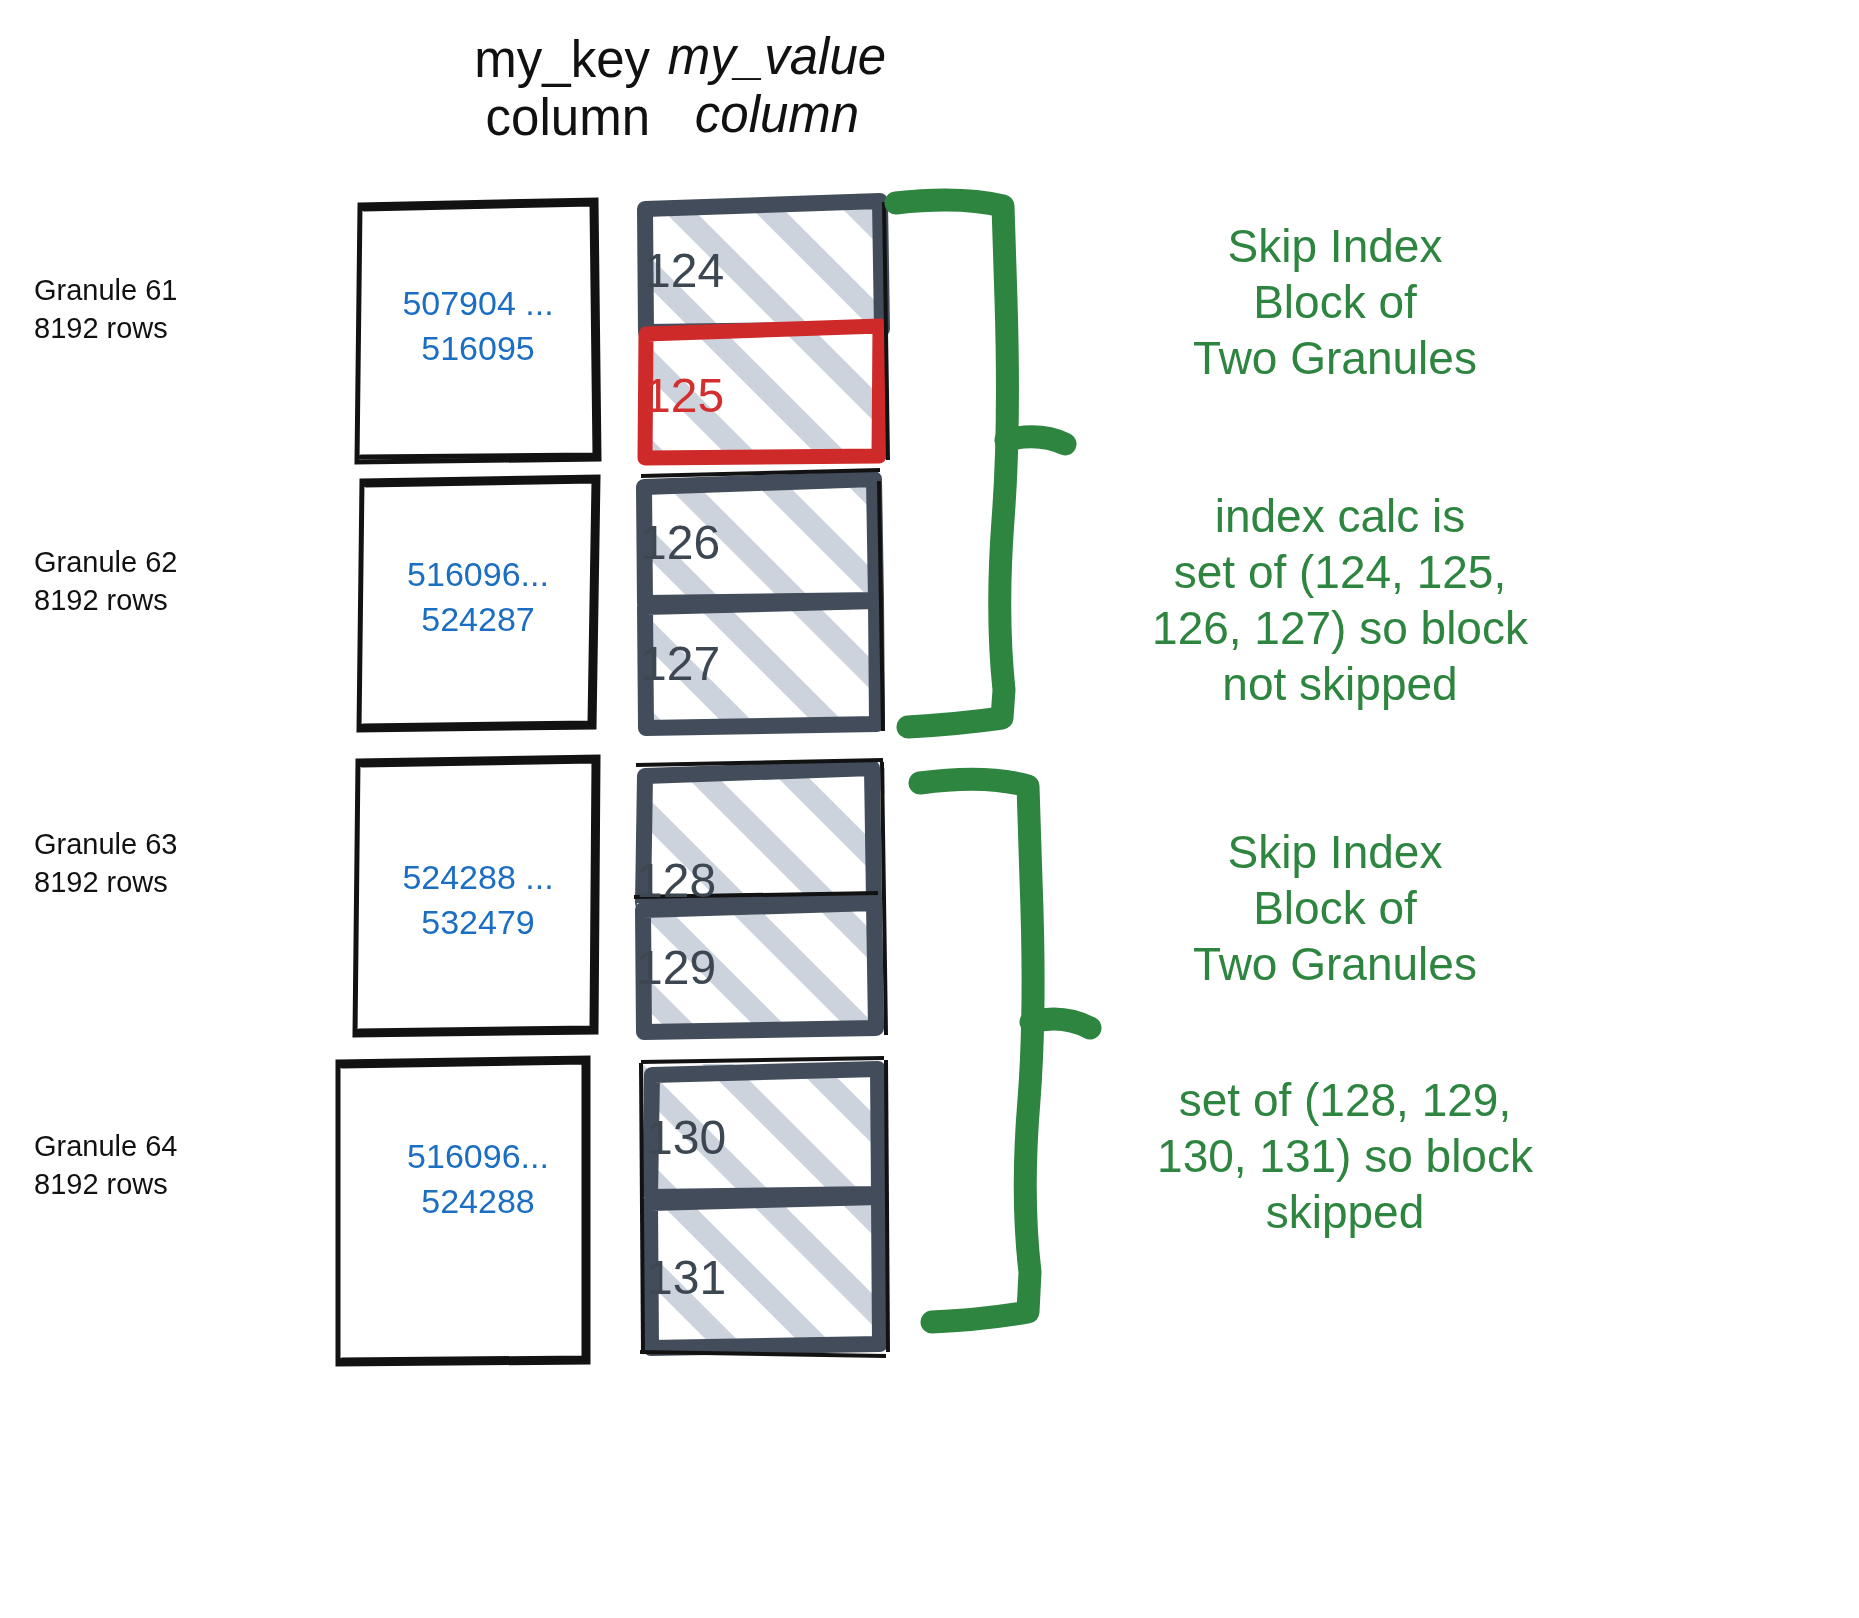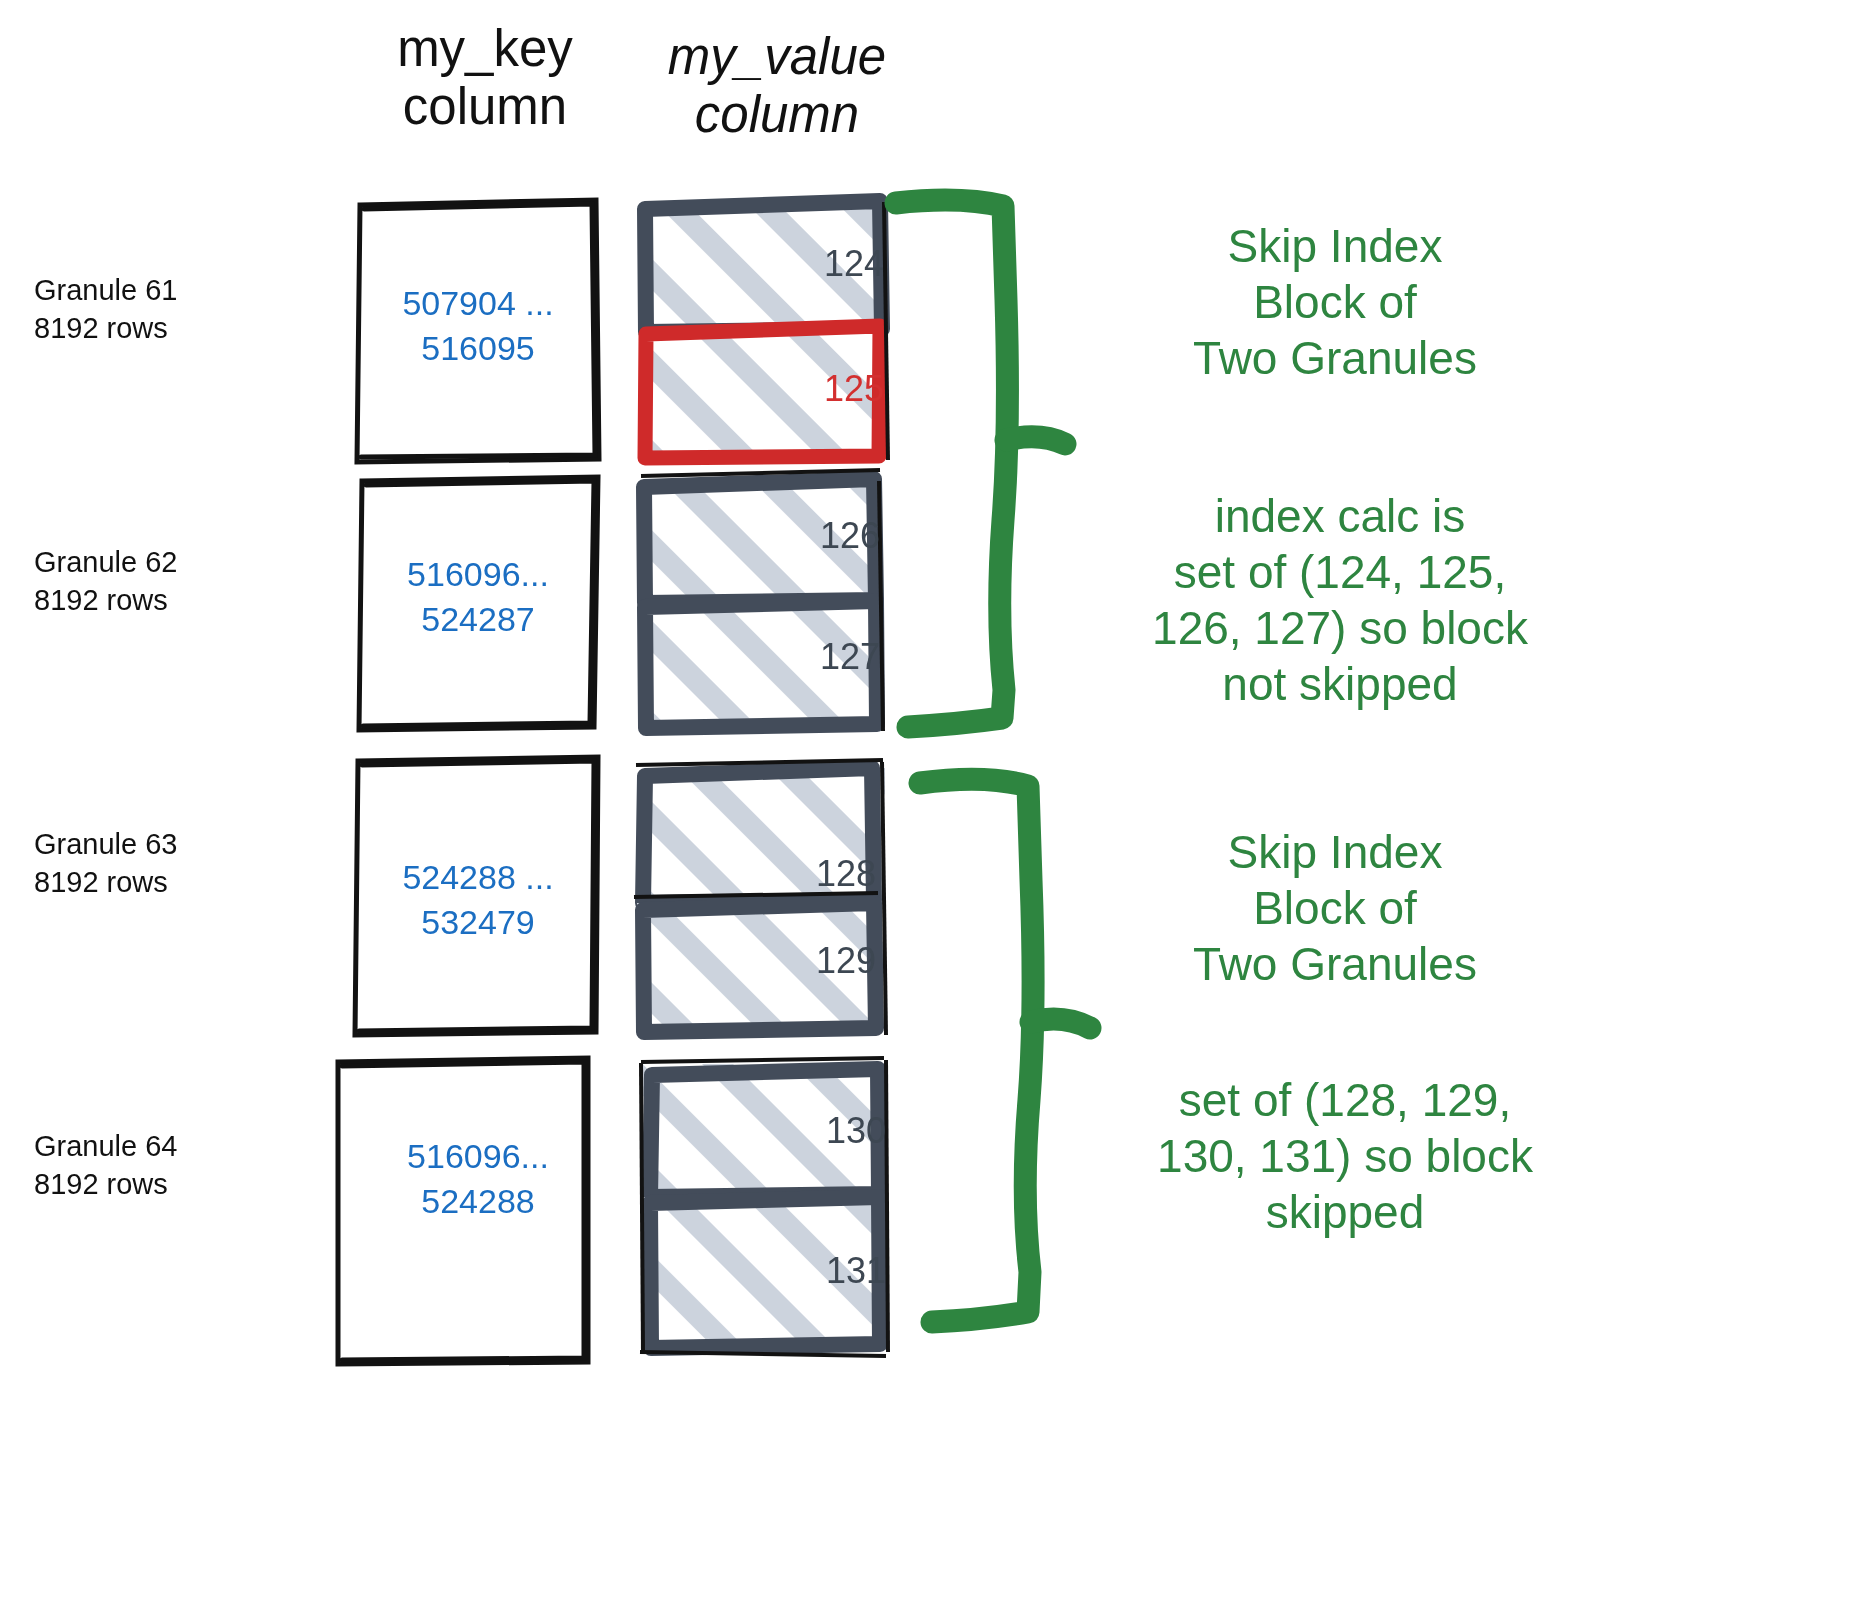--- a/index.html
+++ b/index.html
@@ -9,21 +9,21 @@
     -webkit-font-smoothing:antialiased;
   }
   .layer{position:absolute;left:0;top:0;width:1859px;height:1618px;}
   svg.layer{pointer-events:none;}
 
   
   .col-header{
     position:absolute;text-align:center;color:#111;
     font-size:51px;line-height:1.13;white-space:pre-line;font-weight:400;
   }
-  #hdr-key{left:320px;top:20px;width:330px;}
+  #hdr-key{left:320px;top:31px;width:330px;text-align:right;}
   #hdr-val{left:612px;top:28px;width:330px;font-style:italic;}
 
   
   .granule-label{
     position:absolute;color:#111;font-size:29px;line-height:1.3;
     white-space:pre-line;text-align:left;
   }
   #lbl-61{left:34px;top:272px;}
   #lbl-62{left:34px;top:544px;}
   #lbl-63{left:34px;top:826px;}
@@ -34,21 +34,21 @@
     position:absolute;color:#1b6ec2;font-size:34px;line-height:1.33;
     text-align:center;width:240px;white-space:pre-line;
   }
   #key-61{left:358px;top:281px;}
   #key-62{left:358px;top:552px;}
   #key-63{left:358px;top:855px;}
   #key-64{left:358px;top:1134px;}
 
   
   .val-text{
-    position:absolute;font-size:36px;color:#3d4752;text-align:right;width:240px;
+    position:absolute;font-size:48px;color:#3d4752;text-align:left;width:240px;
   }
   .val-text.red{color:#d32f2f;}
 
   
   .note{
     position:absolute;color:#2e8540;font-size:46px;line-height:1.22;
     text-align:center;white-space:pre-line;
   }
   #note-1{left:1090:px;}
   #note-1{left:1095px;top:218px;width:480px;}

